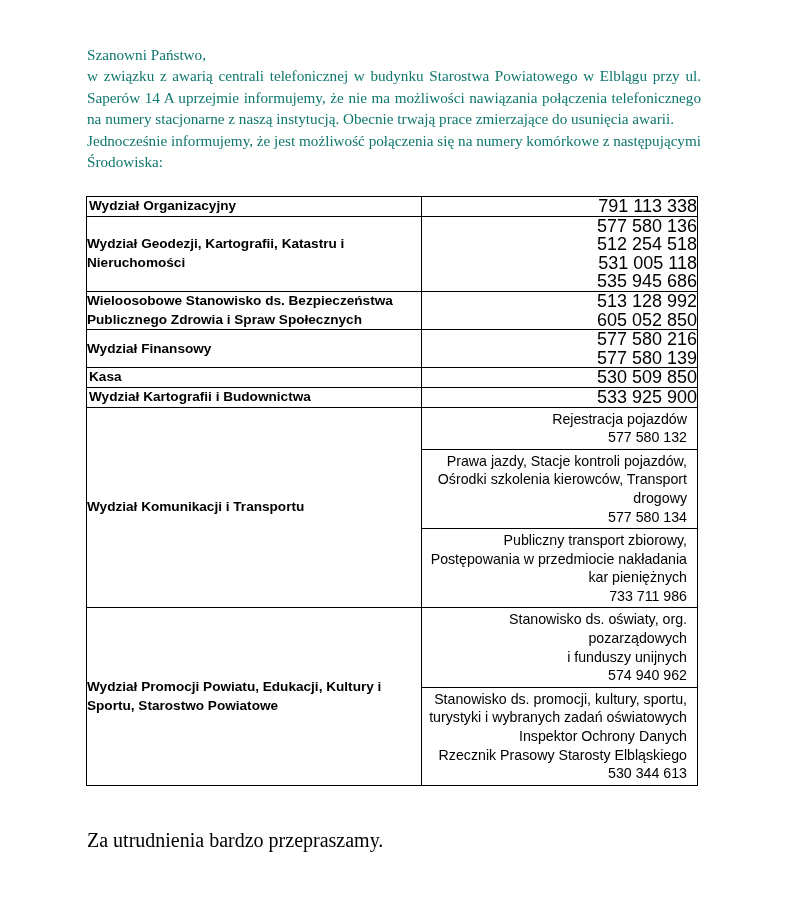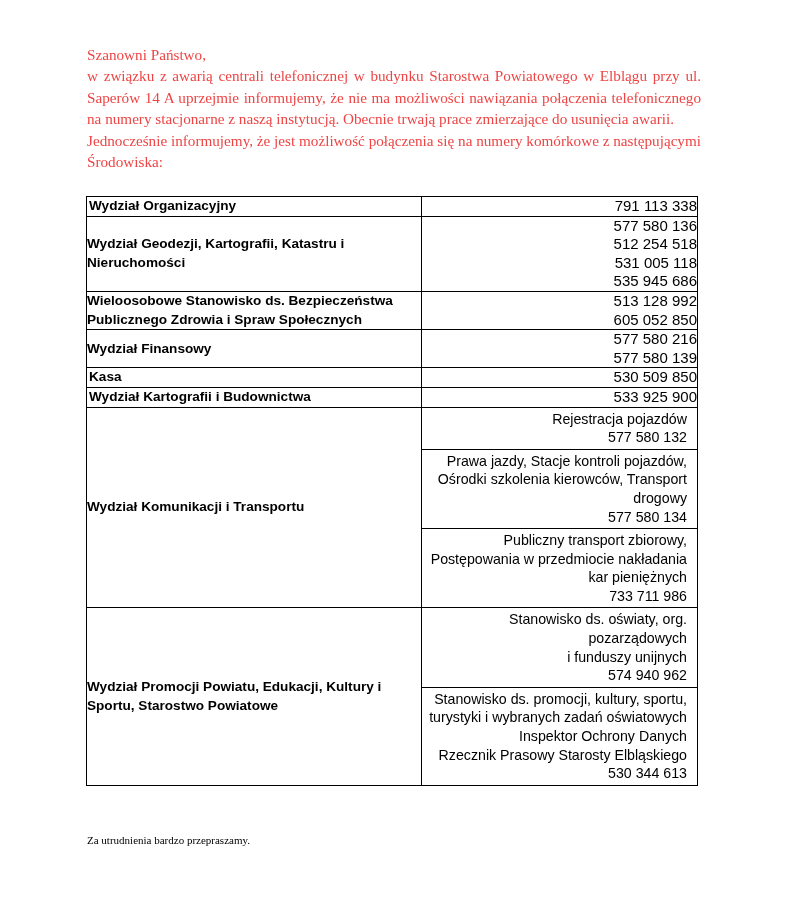--- a/index.html
+++ b/index.html
@@ -27,38 +27,38 @@
   .intro {
     position: absolute;
     left: 87px;
     top: 44px;
     width: 614px;
     font-family: "Liberation Serif", serif;
     font-size: 15.2px;
     line-height: 21.4px;
     text-align: justify;
     text-justify: inter-word;
-    color: #ef4444;
+    color: #0f766e;
   }
   .intro p {
     margin: 0;
     text-align: justify;
   }
   .intro p.last-line,
   .intro p.plain {
     text-align: left;
   }
 
   .closing {
     position: absolute;
     left: 87px;
     top: 830px;
     width: 614px;
     font-family: "Liberation Serif", serif;
-    font-size: 11px;
+    font-size: 20px;
     line-height: 21.4px;
     text-align: left;
   }
 
   
   .phone-table {
     position: absolute;
     left: 86px;
     top: 196px;
     width: 611px;
@@ -84,21 +84,21 @@
     padding: 2px 4px 2px 6px;
     text-align: left;
   }
   .dept.tight {
     padding-left: 2px;
   }
 
   .nums {
     font-family: "Liberation Sans", sans-serif;
     font-weight: normal;
-    font-size: 15px;
+    font-size: 18px;
     line-height: 18.6px;
     text-align: right;
     padding: 1px 10px 1px 4px;
   }
   .nums div { text-align: right; }
 
   
   .sub-wrap {
     padding: 0;
     vertical-align: top;

